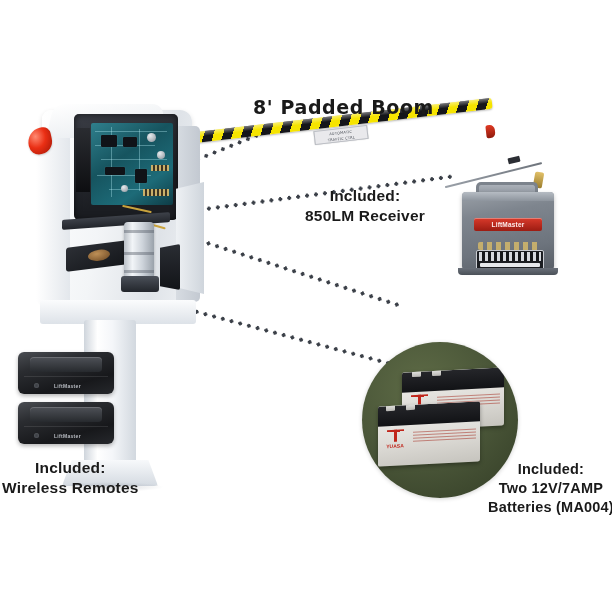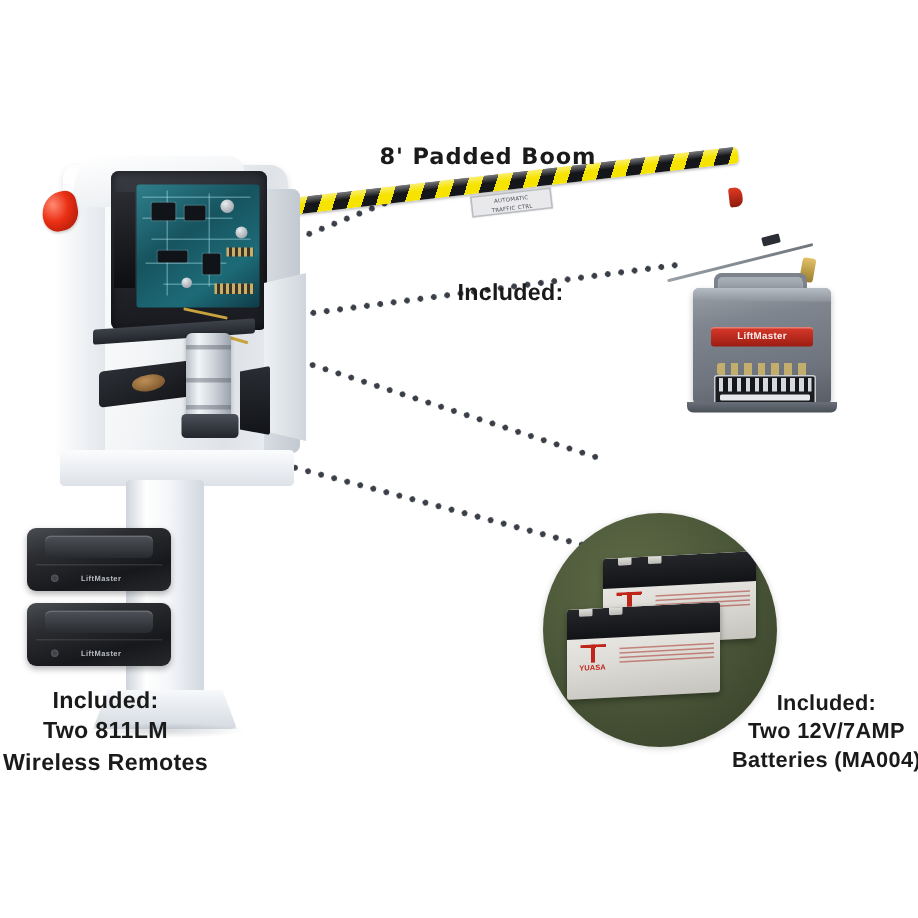--- a/index.html
+++ b/index.html
@@ -28,21 +28,21 @@
     color: #1a1a1a;
     text-align: center;
     line-height: 1.32;
     letter-spacing: 0.2px;
     white-space: nowrap;
   }
   .callout .ln { display: block; }
 
   #boom-label {
     left: 253px; top: 95px;
-    font-size: 15px;
+    font-size: 19px;
     letter-spacing: 0.6px;
     font-family: "DejaVu Sans", sans-serif;
   }
   #receiver-label { left: 305px; top: 186px; font-size: 15.5px; }
   #remotes-label  { left: 2px;  top: 458px; font-size: 15.5px; }
   #batteries-label{ left: 488px; top: 460px; font-size: 14.5px; }
 
   
   .leader {
     position: absolute;
@@ -592,40 +592,40 @@
       <div class="rx-terminal">
         <div class="pins"></div>
         <div class="slot"></div>
       </div>
     </div>
     <div class="rx-foot"></div>
   </div>
 
   <div class="callout" id="receiver-label">
     <span class="ln">Included:</span>
+    <span class="ln">850LM Receiver</span>
   </div>
 
   <div class="abs" id="remotes">
     <div class="remote r1">
       <div class="btn-bar"></div>
       <div class="divider"></div>
       <div class="led"></div>
       <div class="logo">LiftMaster</div>
     </div>
     <div class="remote r2">
       <div class="btn-bar"></div>
       <div class="divider"></div>
       <div class="led"></div>
       <div class="logo">LiftMaster</div>
     </div>
   </div>
 
   <div class="callout" id="remotes-label">
     <span class="ln">Included:</span>
-    <span class="ln">Two 811LM</span>
     <span class="ln">Wireless Remotes</span>
   </div>
 
   <div class="abs" id="batteries">
     <div class="batt batt-back">
       <div class="cap-top"></div>
       <div class="term" style="left:10px; top:-3px;"></div>
       <div class="term" style="left:30px; top:-3px;"></div>
       <div class="yuasa">
         <span class="mark"></span>

